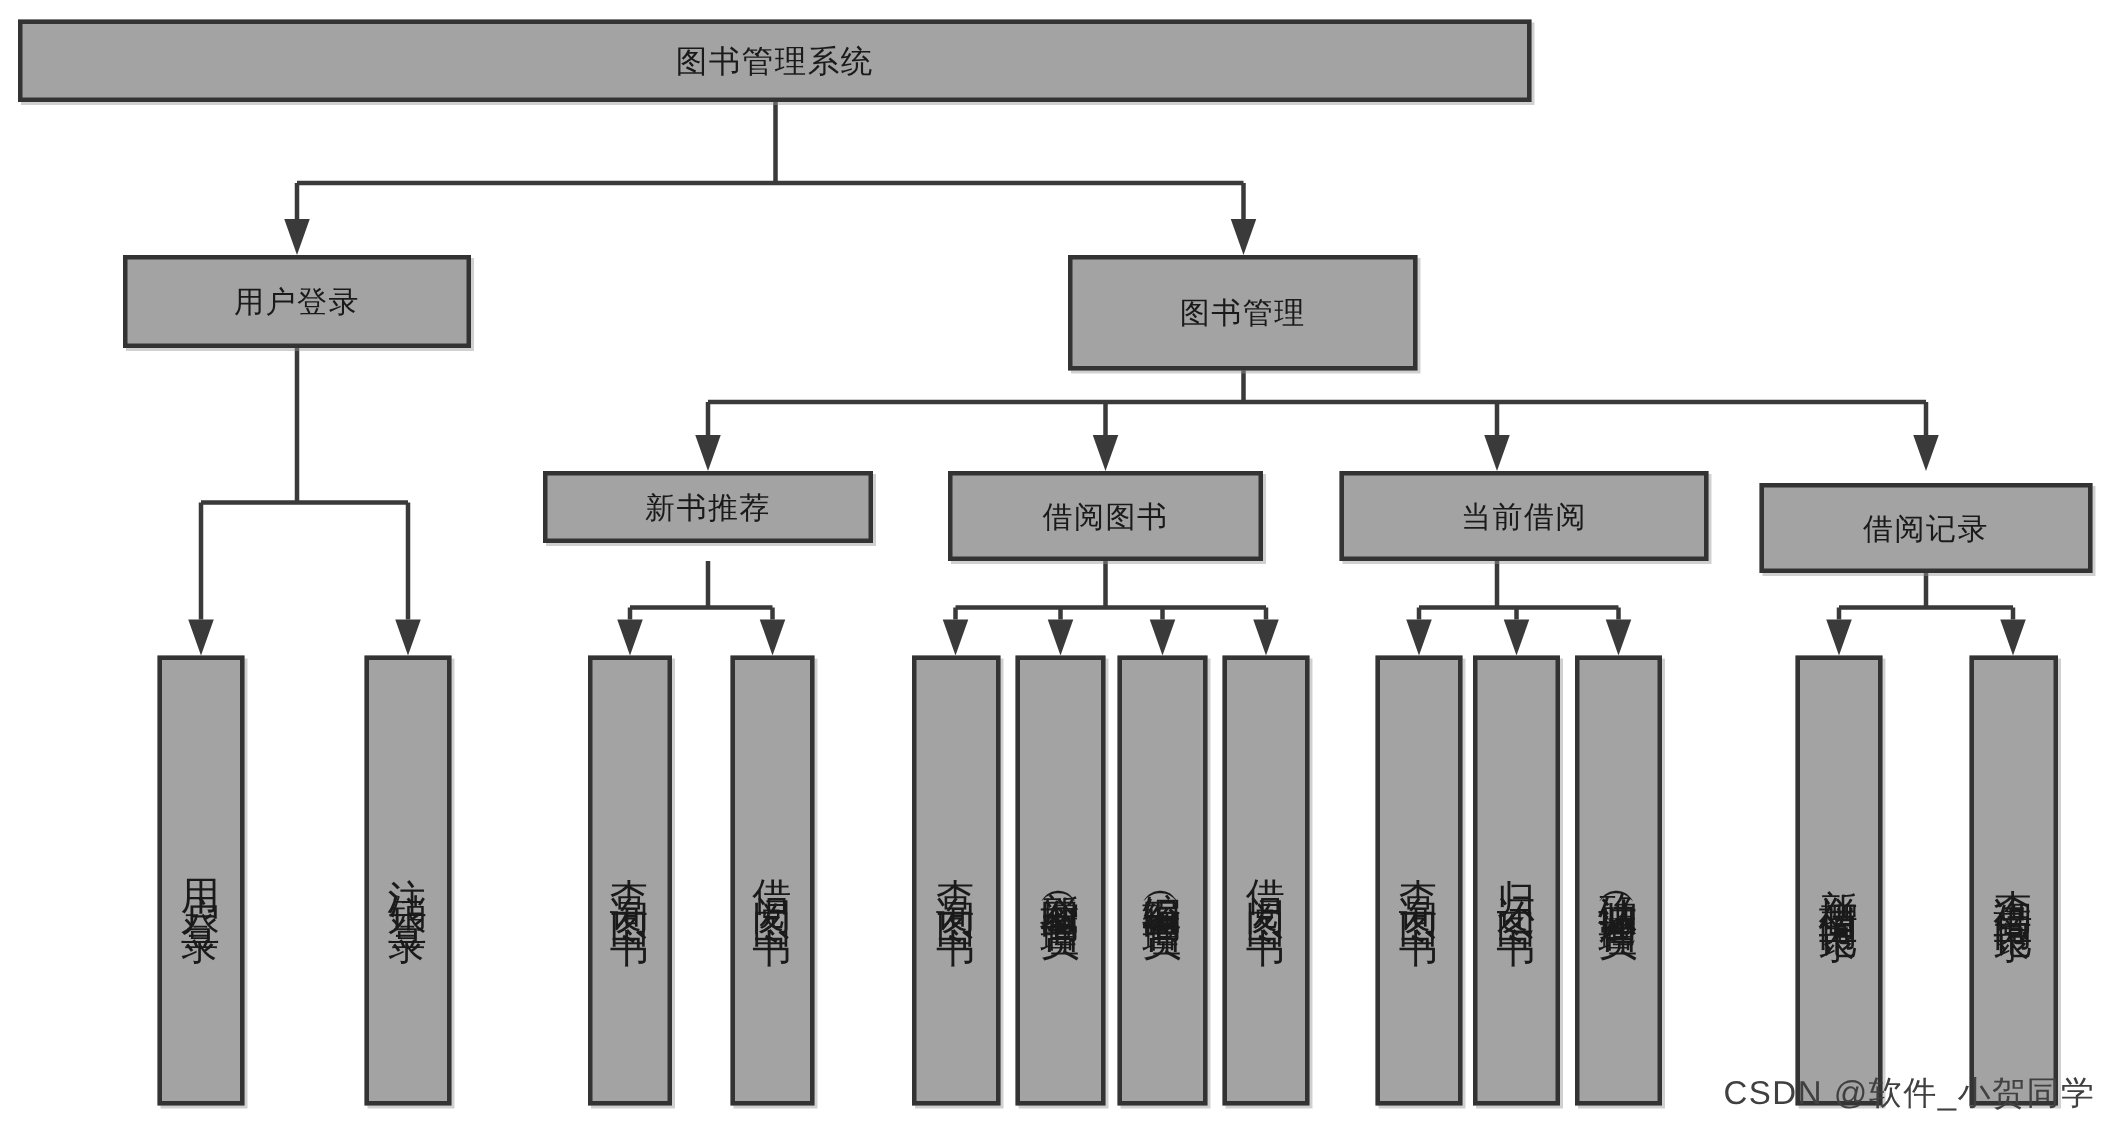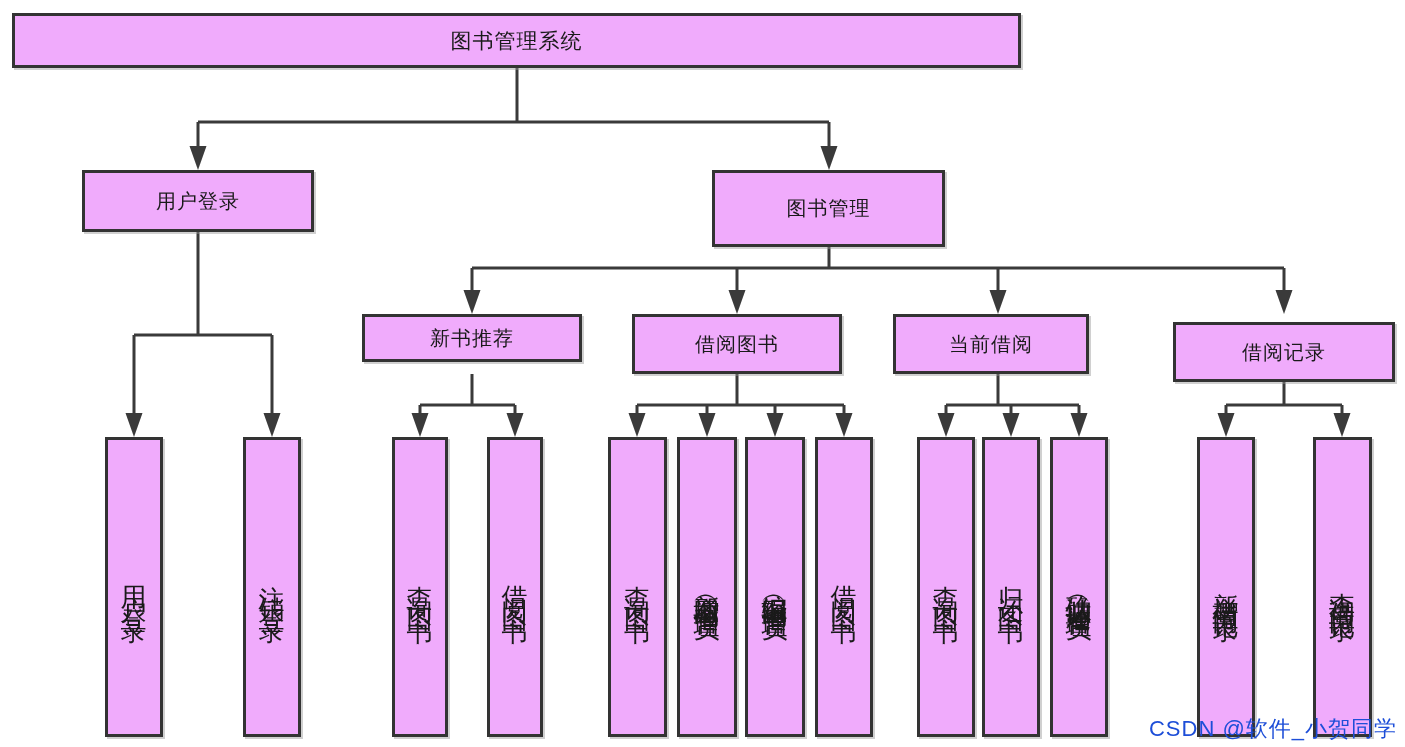--- a/index.html
+++ b/index.html
@@ -8,41 +8,41 @@
     width:1405px;height:747px;
     background:#ffffff;
     font-family:"Liberation Sans","DejaVu Sans",sans-serif;
     overflow:hidden;
   }
   .connector-layer{position:absolute;left:0;top:0;width:1405px;height:747px;}
   .node{
     position:absolute;
     box-sizing:border-box;
     border:3px solid #333333;
-    background:#f0abfc;
+    background:#a3a3a3;
     display:flex;align-items:center;justify-content:center;
     color:#1a1a1a;
     box-shadow:2px 2px 0 rgba(150,150,150,0.45);
   }
   .hnode{font-size:20px;letter-spacing:1px;}
   .root{font-size:21px;}
   .vnode span{
     writing-mode:vertical-rl;
     text-orientation:mixed;
     font-size:26px;
     line-height:1;
   }
   .ls4 span{letter-spacing:11px;}
   .ls6 span{letter-spacing:5px;}
   .ls9 span{letter-spacing:3px;}
   .watermark{
     position:absolute;
     top:714px;right:8px;
     font-size:22px;
-    color:#1d4ed8;
+    color:#404040;
     letter-spacing:1px;
     white-space:nowrap;
   }
 </style>
 </head>
 <body>
 
 <div class="canvas">
 
   <svg class="connector-layer" width="1405" height="747" viewBox="0 0 1405 747" xmlns="http://www.w3.org/2000/svg">
@@ -98,21 +98,21 @@
   <div class="node hnode" style="left:712px;top:170px;width:233px;height:77px;">
     <span>图书管理</span>
   </div>
 
   <div class="node hnode" style="left:362px;top:314px;width:220px;height:48px;">
     <span>新书推荐</span>
   </div>
   <div class="node hnode" style="left:632px;top:314px;width:210px;height:60px;">
     <span>借阅图书</span>
   </div>
-  <div class="node hnode" style="left:893px;top:314px;width:196px;height:60px;">
+  <div class="node hnode" style="left:893px;top:314px;width:246px;height:60px;">
     <span>当前借阅</span>
   </div>
   <div class="node hnode" style="left:1173px;top:322px;width:222px;height:60px;">
     <span>借阅记录</span>
   </div>
 
   <div class="node vnode ls4" style="left:105px;top:437px;width:58px;height:300px;">
     <span>用户登录</span>
   </div>
   <div class="node vnode ls4" style="left:243px;top:437px;width:58px;height:300px;">

